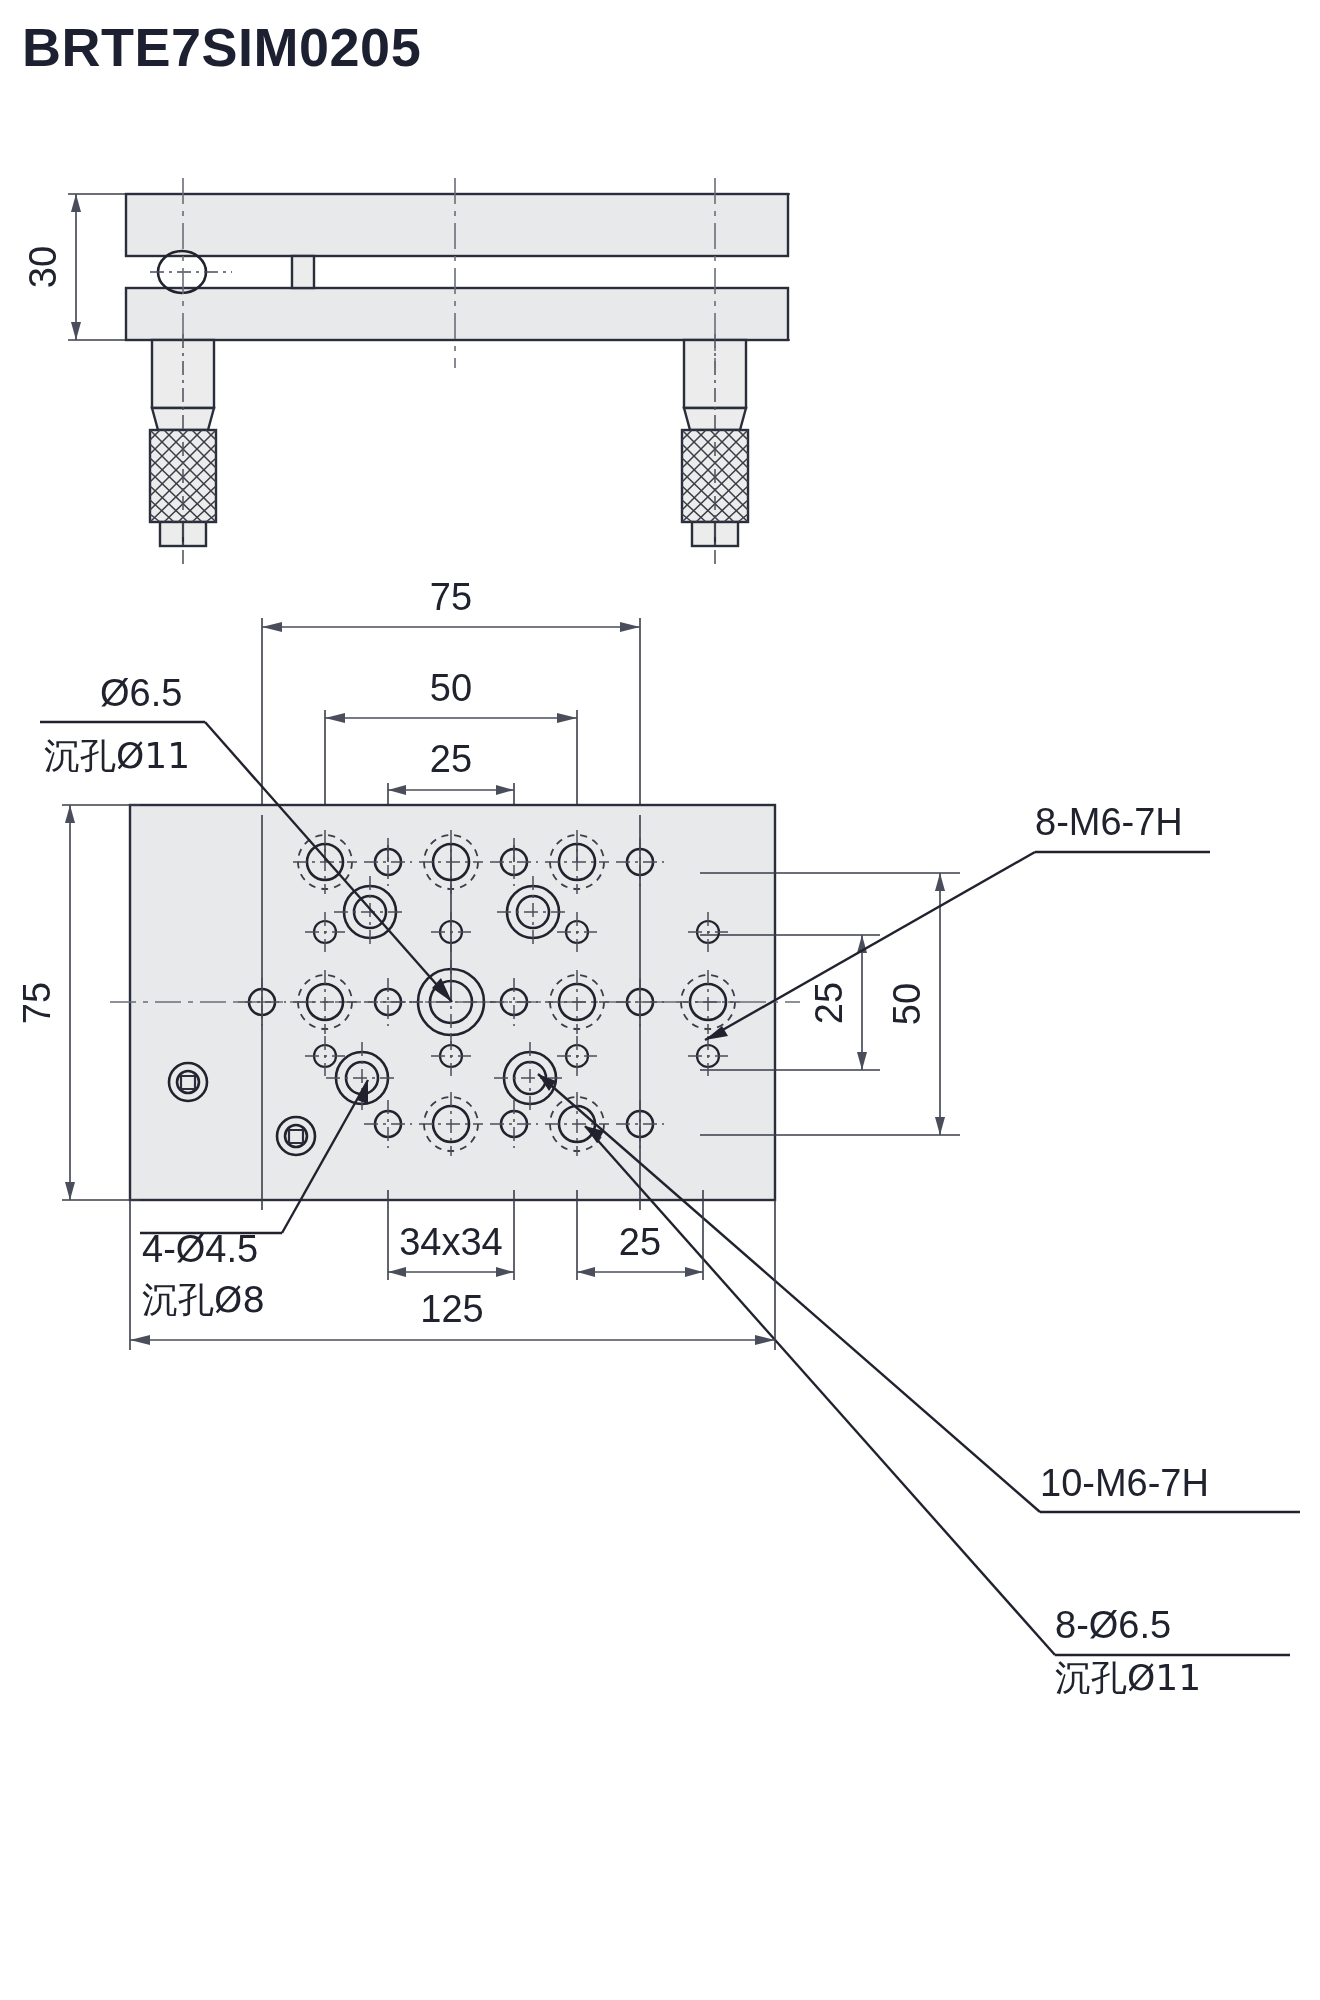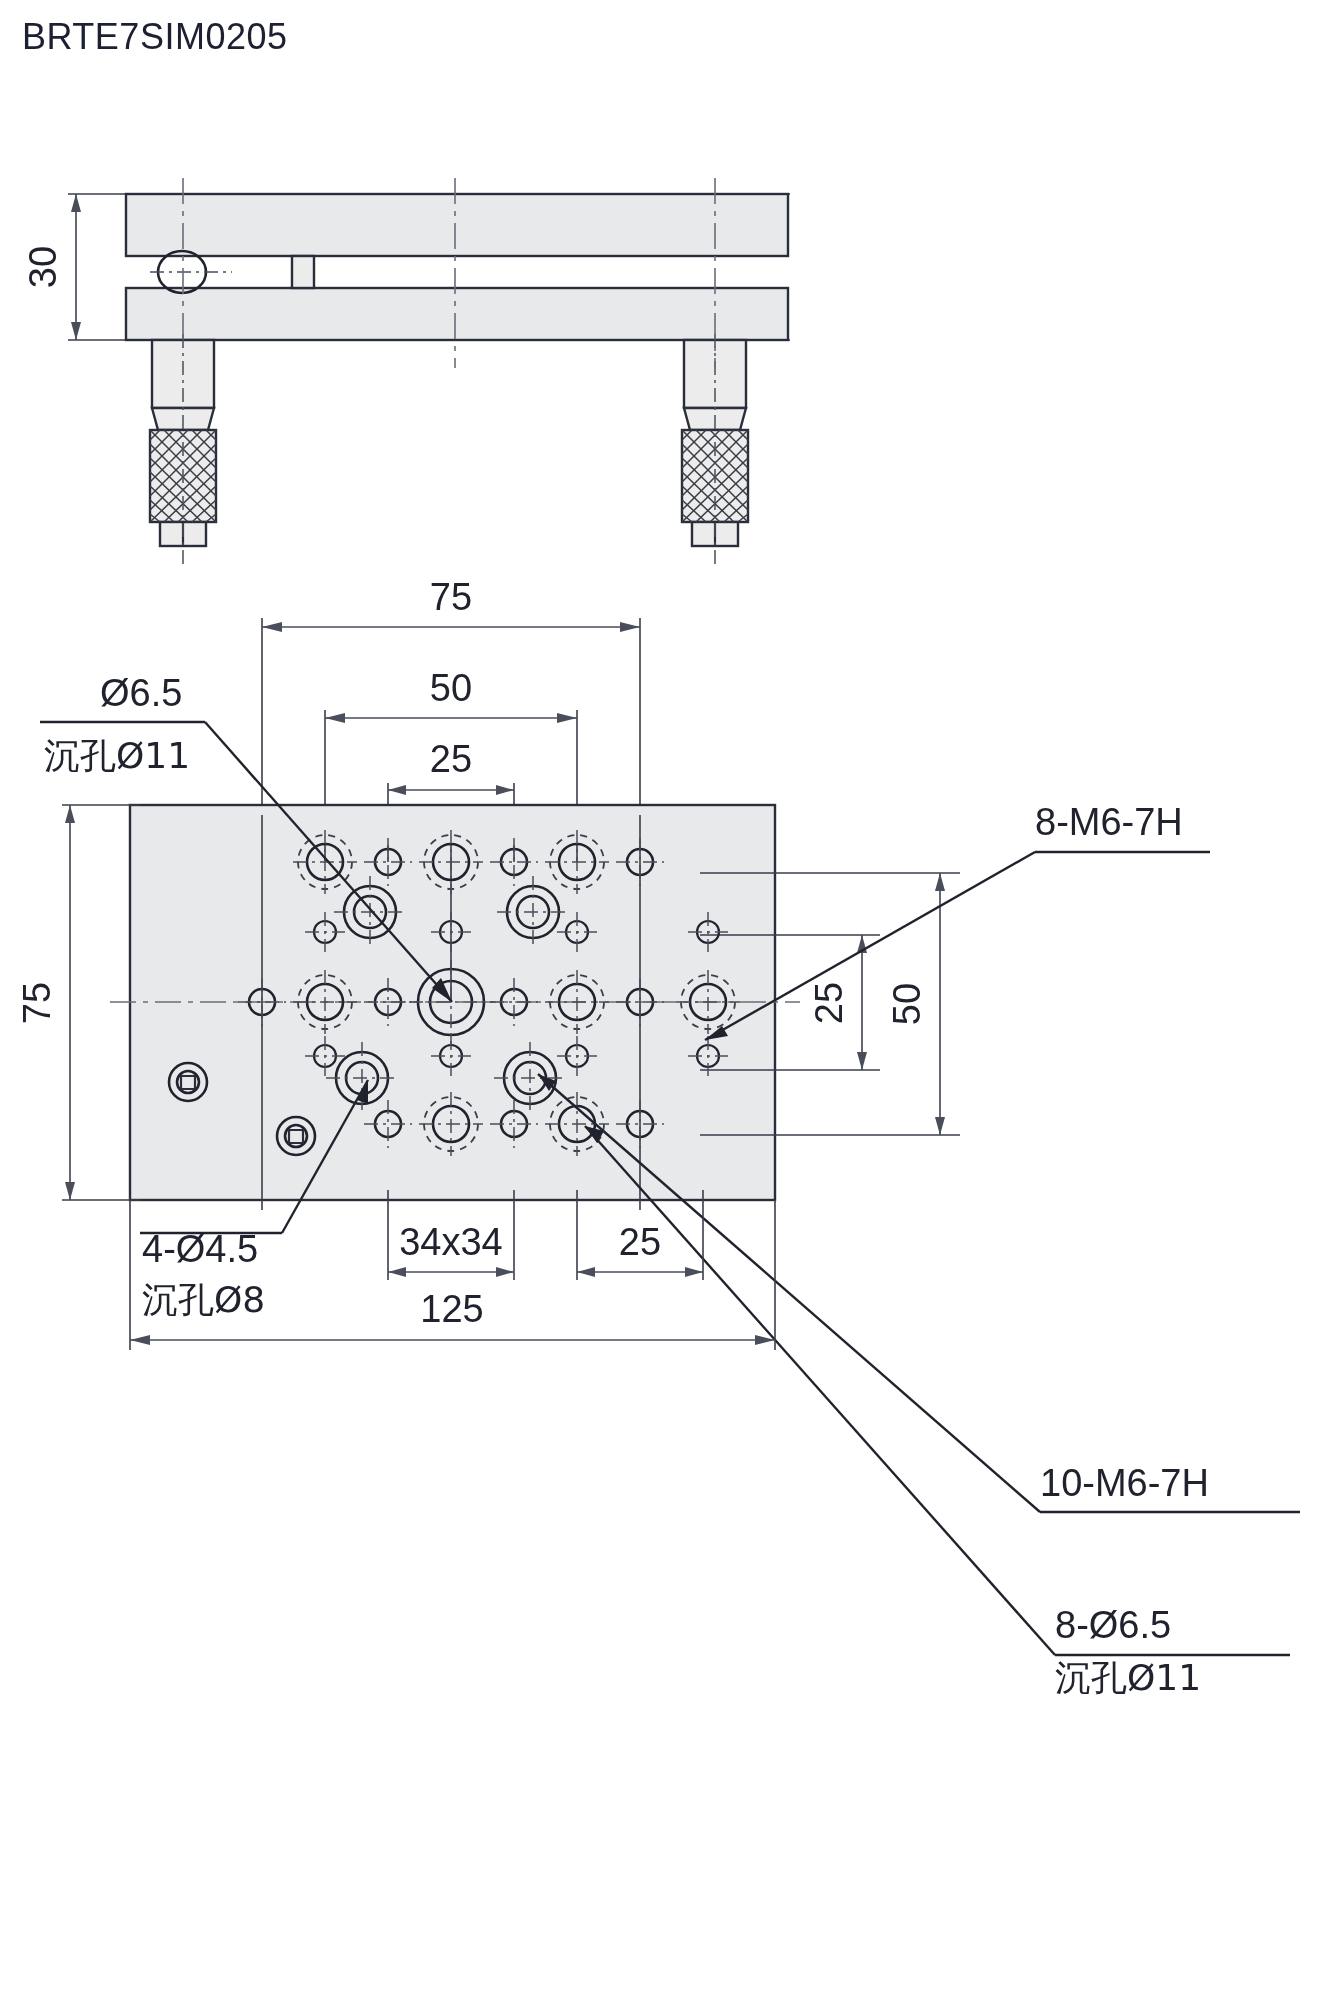--- a/index.html
+++ b/index.html
@@ -18,23 +18,23 @@
   #drawing-root {
     position: absolute;
     inset: 0;
     width: 1320px;
     height: 2000px;
   }
   #page-title {
     position: absolute;
     left: 22px;
     top: 16px;
-    font-size: 36px;
+    font-size: 54px;
     letter-spacing: 0.5px;
-    font-weight: 400;
+    font-weight: 700;
     color: #1d2030;
     white-space: nowrap;
   }
   svg#cad {
     position: absolute;
     left: 0;
     top: 0;
     width: 1320px;
     height: 2000px;
     display: block;

